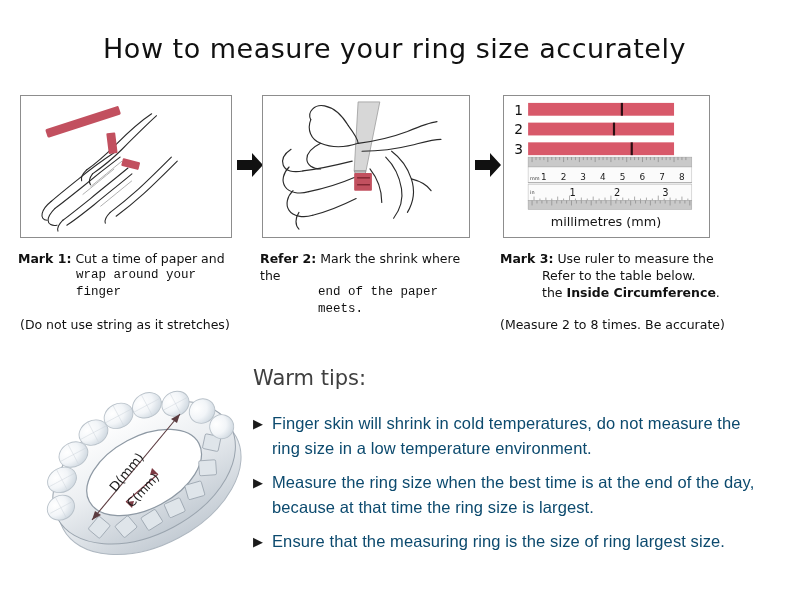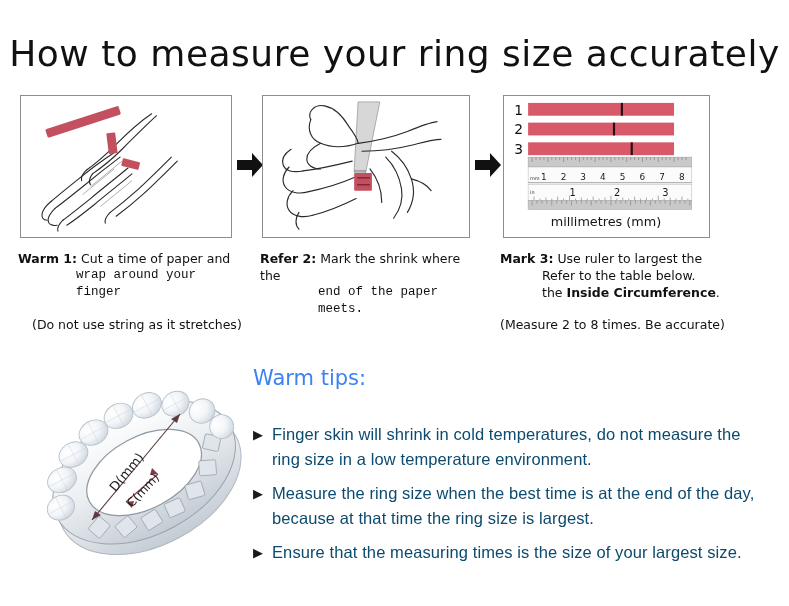--- a/index.html
+++ b/index.html
@@ -17,21 +17,21 @@
     background: #ffffff;
   }
 
   
   .title {
     position: absolute;
     top: 33px;
     left: 0;
     width: 789px;
     text-align: center;
-    font-size: 36px;
+    font-size: 27px;
     font-family: "DejaVu Sans", sans-serif;
     letter-spacing: 0.5px;
     color: #111111;
     font-weight: 400;
   }
 
   
   .panel {
     position: absolute;
     top: 95px;
@@ -74,21 +74,21 @@
   .caption .l2b { display: block; padding-left: 42px; }
   .caption b { font-weight: bold; }
 
   .subnote {
     position: absolute;
     top: 317px;
     font-family: "DejaVu Sans", sans-serif;
     font-size: 12.5px;
     color: #111111;
   }
-  #note1 { left: 32px; text-align: right; }
+  #note1 { left: 20px; text-align: right; }
   #note3 { left: 500px; }
 
   
   #ring {
     position: absolute;
     left: 30px;
     top: 352px;
     width: 232px;
     height: 244px;
   }
@@ -97,22 +97,22 @@
   
   #tips {
     position: absolute;
     left: 253px;
     top: 366px;
     width: 520px;
   }
   .tips-title {
     font-family: "DejaVu Sans", sans-serif;
     font-size: 21px;
-    color: #3b82f6;
-    margin-bottom: 32px;
+    color: #404040;
+    margin-bottom: 21px;
     font-weight: 400;
   }
   .tip {
     display: flex;
     align-items: flex-start;
     margin-bottom: 9px;
   }
   .tip-bullet {
     flex: 0 0 auto;
     font-size: 13px;
@@ -262,34 +262,34 @@
         <g stroke="#6a6a6a" stroke-width="0.5">
           <path d="M28 106 v5 M33 106 v3 M38 106 v3 M43 106 v3 M48 106 v5 M53 106 v3 M58 106 v3 M63 106 v3 M68 106 v5 M73 106 v3 M78 106 v3 M83 106 v3 M88 106 v5 M93 106 v3 M98 106 v3 M103 106 v3 M108 106 v5 M113 106 v3 M118 106 v3 M123 106 v3 M128 106 v5 M133 106 v3 M138 106 v3 M143 106 v3 M148 106 v5 M153 106 v3 M158 106 v3 M163 106 v3 M168 106 v5 M173 106 v3 M178 106 v3 M183 106 v3 M188 106 v5"></path>
         </g>
       </g>
 
       <text x="103" y="132" text-anchor="middle" font-family="DejaVu Sans, sans-serif" font-size="13" fill="#151515">millimetres (mm)</text>
     </svg>
   </div>
 
   <div class="caption" id="cap1">
-    <span class="lead">Warm 1:</span>
+    <span class="lead">Mark 1:</span>
     <span>Cut a time of paper and</span>
     <span class="l2">wrap around your finger</span>
   </div>
 
   <div class="caption" id="cap2">
     <span class="lead">Refer 2:</span>
     <span>Mark the shrink where the</span>
     <span class="l2">end of the paper meets.</span>
   </div>
 
   <div class="caption" id="cap3">
     <span class="lead">Mark 3:</span>
-    <span>Use ruler to largest the</span>
+    <span>Use ruler to measure the</span>
     <span class="l2b">Refer to the table below.</span>
     <span class="l2b"><span>the </span><b>Inside Circumference</b><span>.</span></span>
   </div>
 
   <div class="subnote" id="note1">(Do not use string as it stretches)</div>
   <div class="subnote" id="note3">(Measure 2 to 8 times. Be accurate)</div>
 
   <div id="ring">
     <svg viewBox="0 0 232 244" xmlns="http://www.w3.org/2000/svg">
       <defs>
@@ -367,17 +367,17 @@
       <span class="tip-text">Finger skin will shrink in cold temperatures, do not measure the ring size in a low temperature environment.</span>
     </div>
 
     <div class="tip">
       <span class="tip-bullet">▶</span>
       <span class="tip-text">Measure the ring size when the best time is at the end of the day, because at that time the ring size is largest.</span>
     </div>
 
     <div class="tip">
       <span class="tip-bullet">▶</span>
-      <span class="tip-text">Ensure that the measuring times is the size of your largest size.</span>
+      <span class="tip-text">Ensure that the measuring ring is the size of ring largest size.</span>
     </div>
   </div>
 
 </div>
 
 </body></html>

